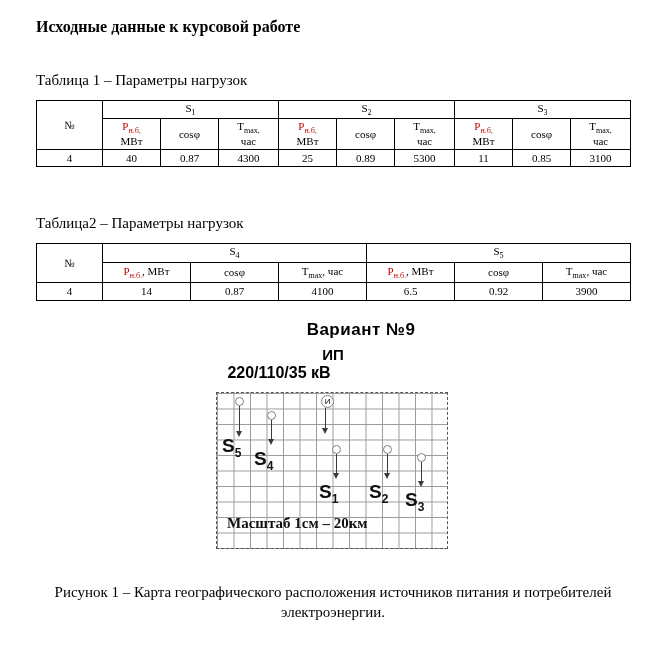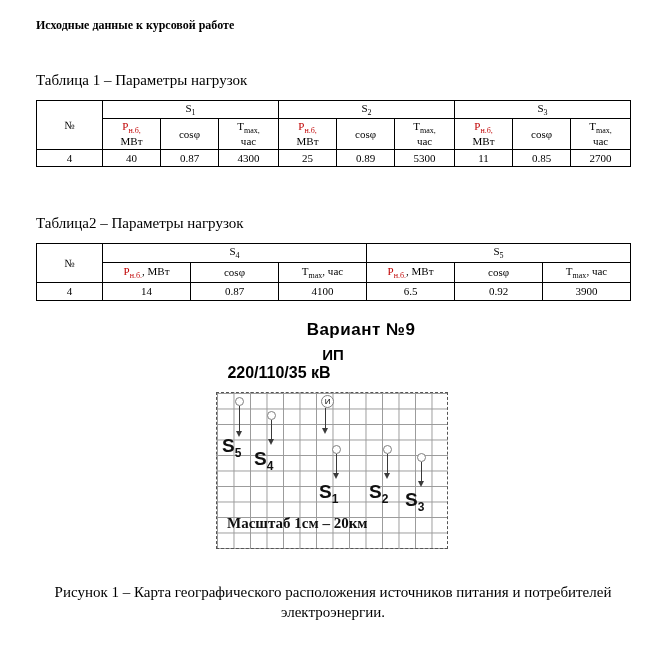--- a/index.html
+++ b/index.html
@@ -18,21 +18,21 @@
     position: relative;
     width: 666px;
     height: 647px;
     padding: 0;
     box-sizing: border-box;
   }
   .doc-title {
     position: absolute;
     left: 36px;
     top: 18px;
-    font-size: 12px;
+    font-size: 16px;
     font-weight: bold;
     font-family: "Liberation Serif", serif;
   }
   .tbl-caption {
     position: absolute;
     font-size: 15px;
     font-family: "Liberation Serif", serif;
   }
   #cap1 { left: 36px; top: 72px; }
   #cap2 { left: 36px; top: 215px; }
@@ -250,21 +250,21 @@
       <tr class="r3">
         <td>4</td>
         <td>40</td>
         <td>0.87</td>
         <td>4300</td>
         <td>25</td>
         <td>0.89</td>
         <td>5300</td>
         <td>11</td>
         <td>0.85</td>
-        <td>2700</td>
+        <td>3100</td>
       </tr>
     </tbody>
   </table>
 
   <div class="tbl-caption" id="cap2">Таблица2 – Параметры нагрузок</div>
 
   <table class="grid" id="tbl2">
     <colgroup>
       <col style="width:66px">
       <col style="width:88px">

